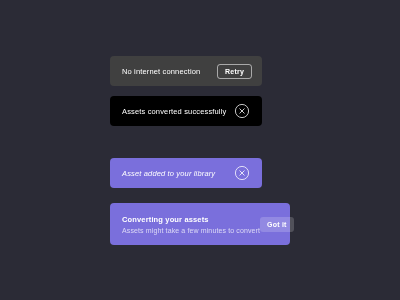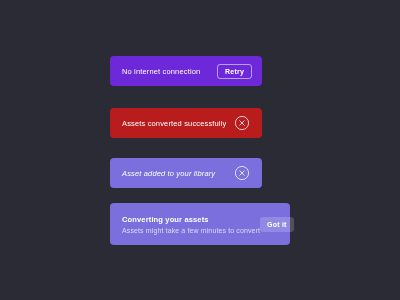--- a/index.html
+++ b/index.html
@@ -38,40 +38,40 @@
   .toast-msg {
     color: #ffffff;
     font-size: 7.5px;
     letter-spacing: 0.15px;
     white-space: nowrap;
   }
 
   
   #toast-error {
     top: 56px;
-    background: #6d28d9;
+    background: #404040;
   }
   .retry-btn {
     border: 1px solid rgba(255,255,255,0.55);
     border-radius: 3px;
     color: #ffffff;
     font-size: 7px;
     font-weight: bold;
     letter-spacing: 0.2px;
     padding: 3px 7px;
     background: transparent;
     line-height: 1;
     cursor: pointer;
     white-space: nowrap;
   }
 
   
   #toast-success {
-    top: 108px;
-    background: #b91c1c;
+    top: 96px;
+    background: #000000;
   }
 
   
   #toast-info {
     top: 158px;
     background: #7a6fdc;
     font-style: italic;
   }
 
   .close-btn {

